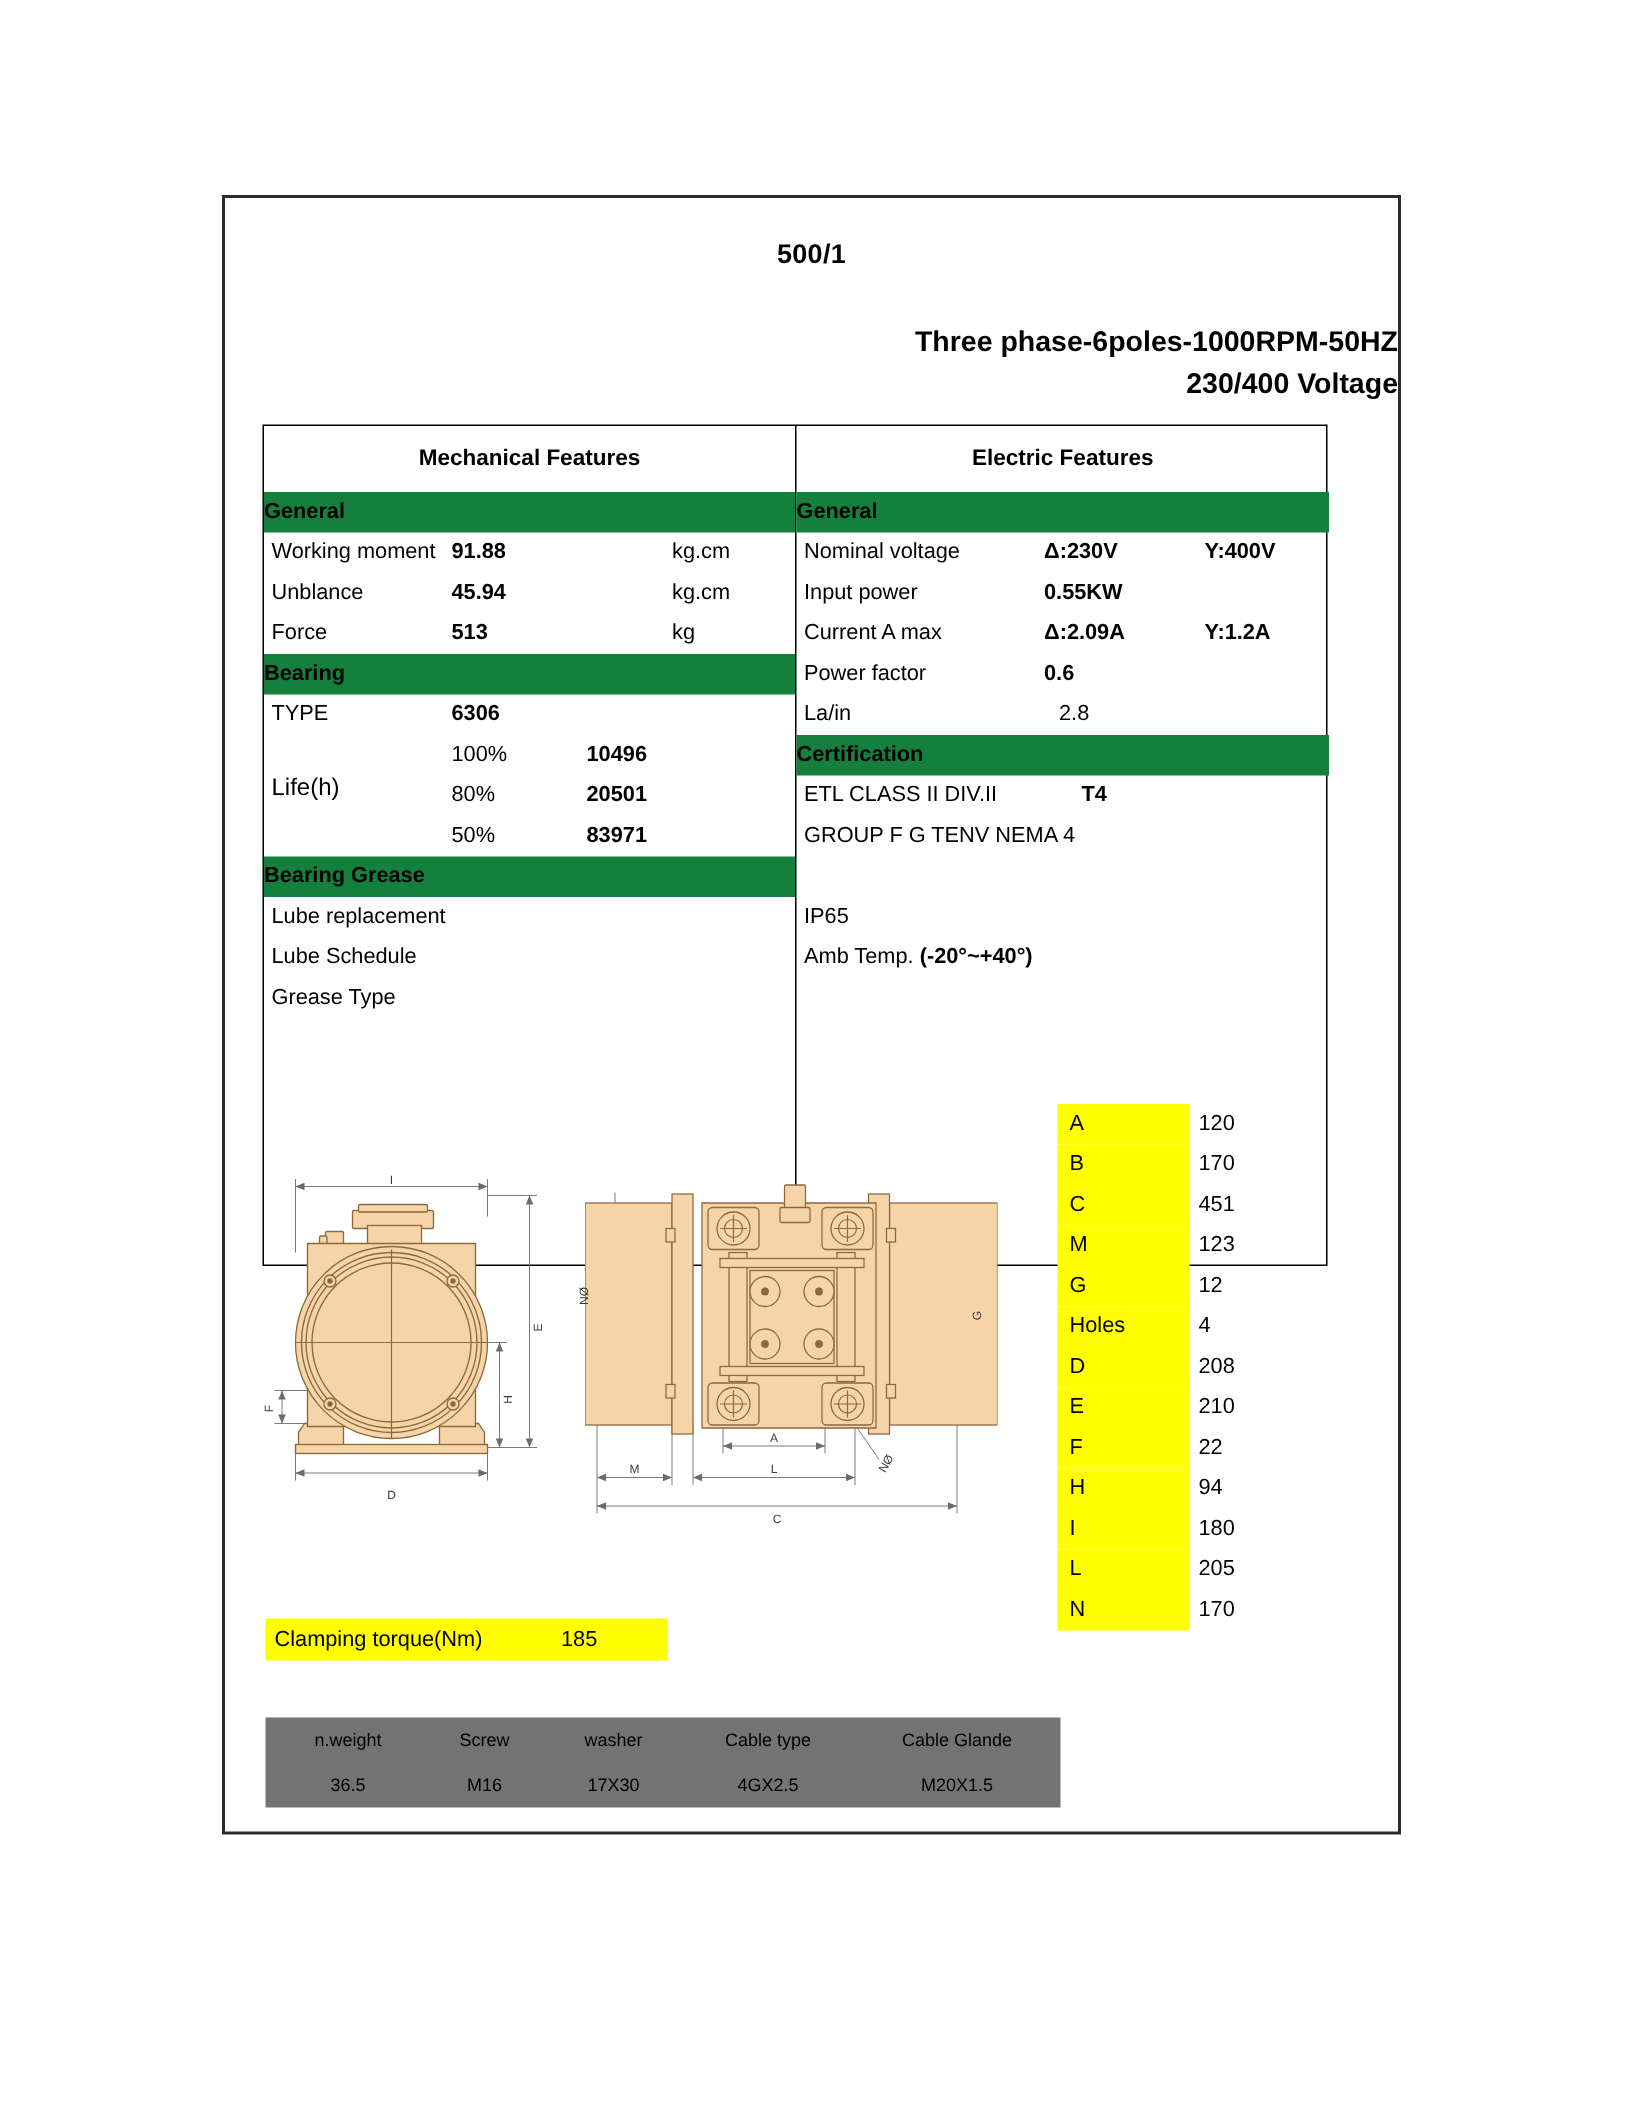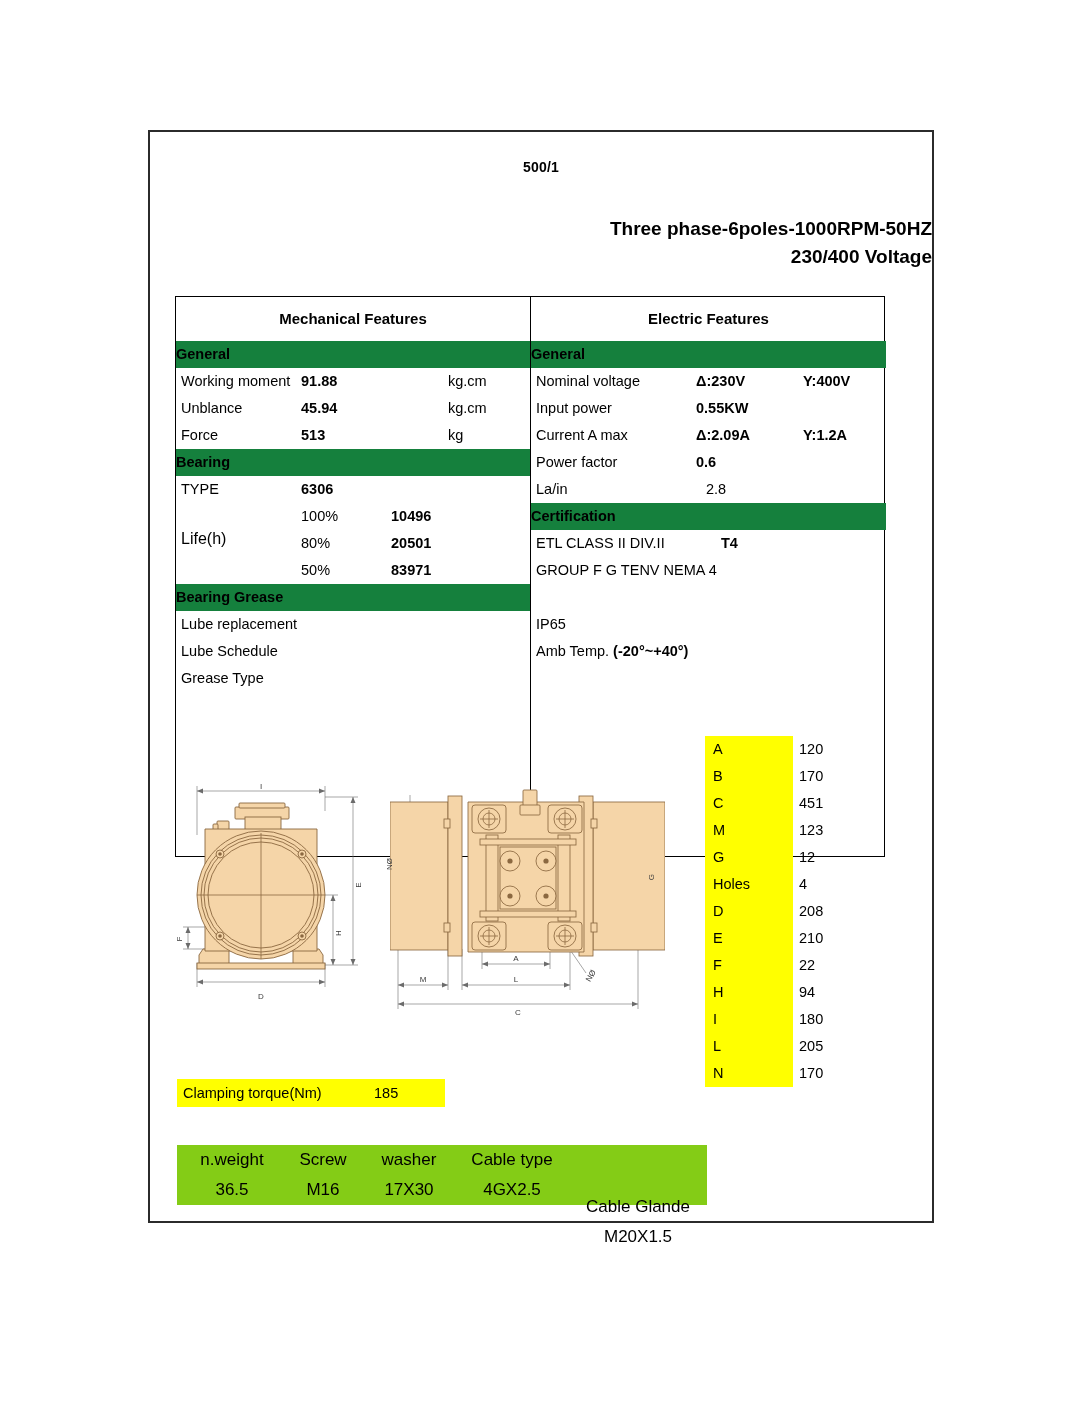--- a/index.html
+++ b/index.html
@@ -9,29 +9,29 @@
     margin:0 auto;overflow:hidden;
   }
   
   .frame{
     position:absolute;left:148px;top:130px;width:786px;height:1093px;
     border:2px solid #2b2b2b;box-sizing:border-box;background:#fff;
   }
   
   .title-model{
     position:absolute;left:0;top:27px;width:100%;text-align:center;
-    font-size:14px;font-weight:bold;color:#000;letter-spacing:.2px;
+    font-size:18px;font-weight:bold;color:#000;letter-spacing:.2px;
   }
   .title-spec{
     position:absolute;left:0;top:83px;width:100%;text-align:right;
     font-size:19px;font-weight:bold;color:#000;line-height:28px;
   }
   
   .main-table{
-    position:absolute;left:25px;top:164px;width:710px;height:561px;
+    position:absolute;left:25px;top:151px;width:710px;height:561px;
     border:1.5px solid #000;box-sizing:border-box;text-decoration:underline;
   }
   .col{position:absolute;top:0;height:100%;box-sizing:border-box;}
   .col-left{left:0;width:355px;border-right:1.5px solid #000;}
   .col-right{left:355px;width:355px;}
   .col-head{
     height:44px;line-height:44px;text-align:center;
     font-size:15px;font-weight:bold;color:#000;
   }
   .rowlist{position:relative;}
@@ -66,30 +66,30 @@
   
   .clamp{
     position:absolute;left:27px;top:947px;width:268px;height:28px;
     background:#FFFF00;font-size:14.5px;line-height:28px;text-decoration:underline;
   }
   .clamp .lbl{position:absolute;left:6px;}
   .clamp .val{position:absolute;left:197px;}
   
   .bottom{
     position:absolute;left:27px;top:1013px;width:530px;height:60px;
-    background:#84cc16;font-size:17px;
+    background:#737373;font-size:12px;
   }
   .bottom .brow{position:relative;height:30px;line-height:30px;}
   .bottom .bc{position:absolute;text-align:center;}
   
   .bc0{left:10px;width:90px;}
   .bc1{left:108px;width:76px;}
   .bc2{left:192px;width:80px;}
   .bc3{left:280px;width:110px;}
-  .bc4{left:396px;width:130px;margin-top:47px;}
+  .bc4{left:396px;width:130px;}
   
   .drawing{position:absolute;}
   .dimtext{font-size:8px;fill:#3a3a3a;font-family:"Liberation Sans",sans-serif;}
 </style>
 </head>
 <body>
 
 <div class="page">
   <div class="frame">
 

